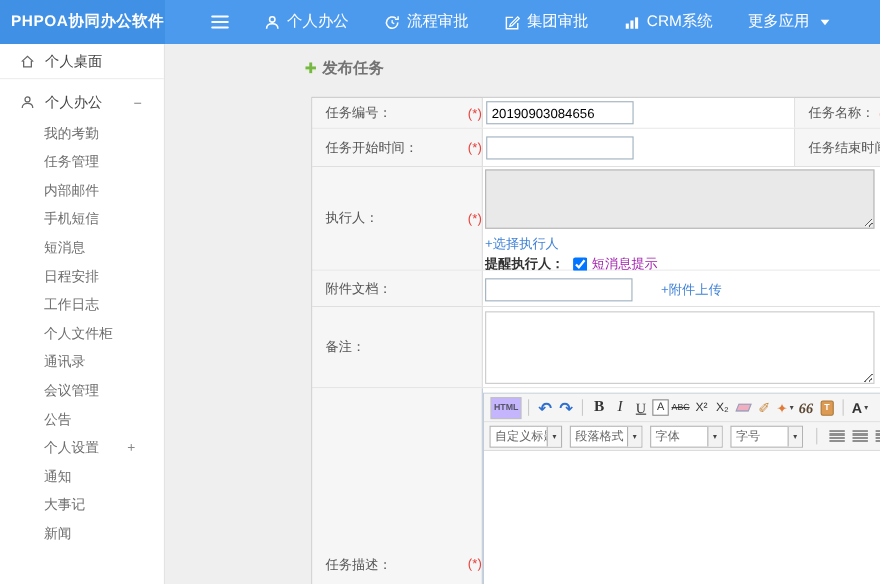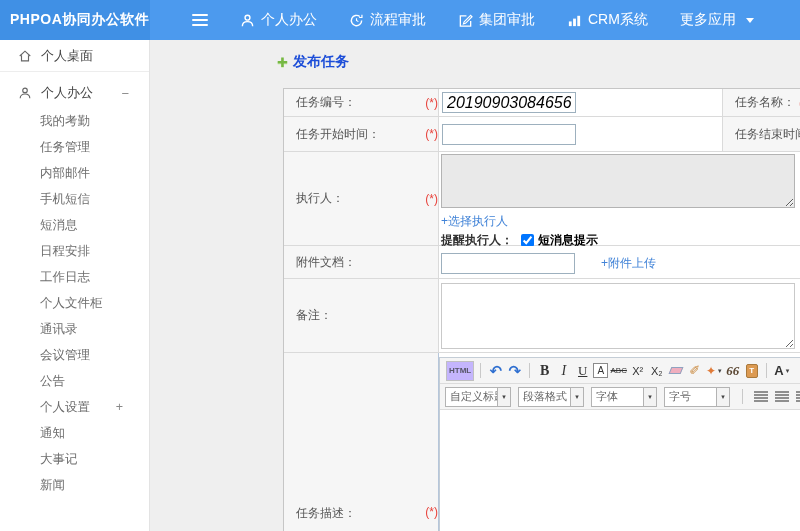--- a/index.html
+++ b/index.html
@@ -44,51 +44,51 @@
   }
   .side-section .toggle { margin-left:auto; color:#888; font-size:13px; }
   .side-sub { padding-left:40px; height:26px; line-height:26px; font-size:12.5px; color:#6e6e6e; cursor:pointer; }
   .side-sub.with-toggle { display:flex; align-items:center; padding-right:26px; }
   .side-sub.with-toggle .toggle { margin-left:auto; color:#888; }
 
   
   .main { position:absolute; left:150px; top:40px; width:650px; bottom:0; overflow:hidden; background:#efefef; }
   .page-title { position:absolute; left:127px; top:13px; display:flex; align-items:center; gap:5px; }
   .plus-icon { color:#76b843; font-size:13px; font-weight:bold; text-shadow:0 1px 0 #d7ecc0; }
-  .title-text { font-size:14px; font-weight:bold; color:#1d4ed8; }
+  .title-text { font-size:14px; font-weight:bold; color:#737373; }
 
   
   .form-table {
     position:absolute; left:133px; top:48px; width:660px;
     border:1px solid #c6c6c6; background:#fff;
   }
   .row { display:flex; border-bottom:1px solid #dadada; }
   .row:last-child { border-bottom:none; }
   .cell-label {
     width:155px; background:#f6f6f6; border-right:1px solid #dadada;
     display:flex; align-items:center; padding-left:12px; flex-shrink:0;justify-content:space-between;
   }
   .cell-input {
     width:284px; border-right:1px solid #dadada; background:#fff;
     display:flex; align-items:center; padding-left:3px; flex-shrink:0;
   }
   .cell-right { flex:1; background:#f6f6f6; display:flex; align-items:center; padding-left:12px; }
   .cell-span { flex:1; background:#fff; padding:2px 0 0 2px; }
   .req { color:#e8433c; margin-left:4px; }
-  .txt-input { width:134px; height:21px; border:1px solid #9db0be; background:#fff; font-size:16px; padding:0 4px; font-family:inherit;font-style:italic; }
+  .txt-input { width:134px; height:21px; border:1px solid #9db0be; background:#fff; font-size:12px; padding:0 4px; font-family:inherit; }
   .r1 { height:28px; } .r2 { height:35px; } .r3 { height:94px; }
   .r4 { height:33px; } .r5 { height:74px; } .r6 { height:330px; }
   .exec-area { width:354px; height:54px; background:#e9e9e9; border:1px solid #b3b3b3; resize:both; font-family:inherit; }
   .remark-area { width:354px; height:66px; background:#fff; border:1px solid #c9c9c9; resize:both; font-family:inherit; margin-top:2px; }
   a.link { color:#4183d7; text-decoration:none; font-size:12px; cursor:pointer; }
   .exec-link { display:block; margin:2px 0 1px; }
   .remind-row { display:flex; align-items:center; margin-top:2px; }
   .remind-label { font-weight:bold; color:#333; }
   .remind-row input { margin:0 4px 0 8px; }
-  .remind-cb-label { color:#000000;font-weight:bold; }
+  .remind-cb-label { color:#a21caf; }
   .attach-row { display:flex; align-items:center; }
   .attach-row a { margin-left:26px; }
   .desc-label-cell { align-items:flex-start; padding-top:152px; border-right-color:#b6c6da; }
 
   
   .editor { margin:4px 3px 0 0; border:1px solid #c4cdd6; background:#fff; min-height:320px; }
   .tb { display:flex; align-items:center; background:#f5f5f5; height:26px; padding:0 5px; border-bottom:1px solid #dcdcdc; }
   .tb-sep { width:1px; height:15px; background:#c9c9c9; margin:0 5px; flex-shrink:0; }
   .tb-btn {
     min-width:17px; height:20px; display:flex; align-items:center; justify-content:center;

